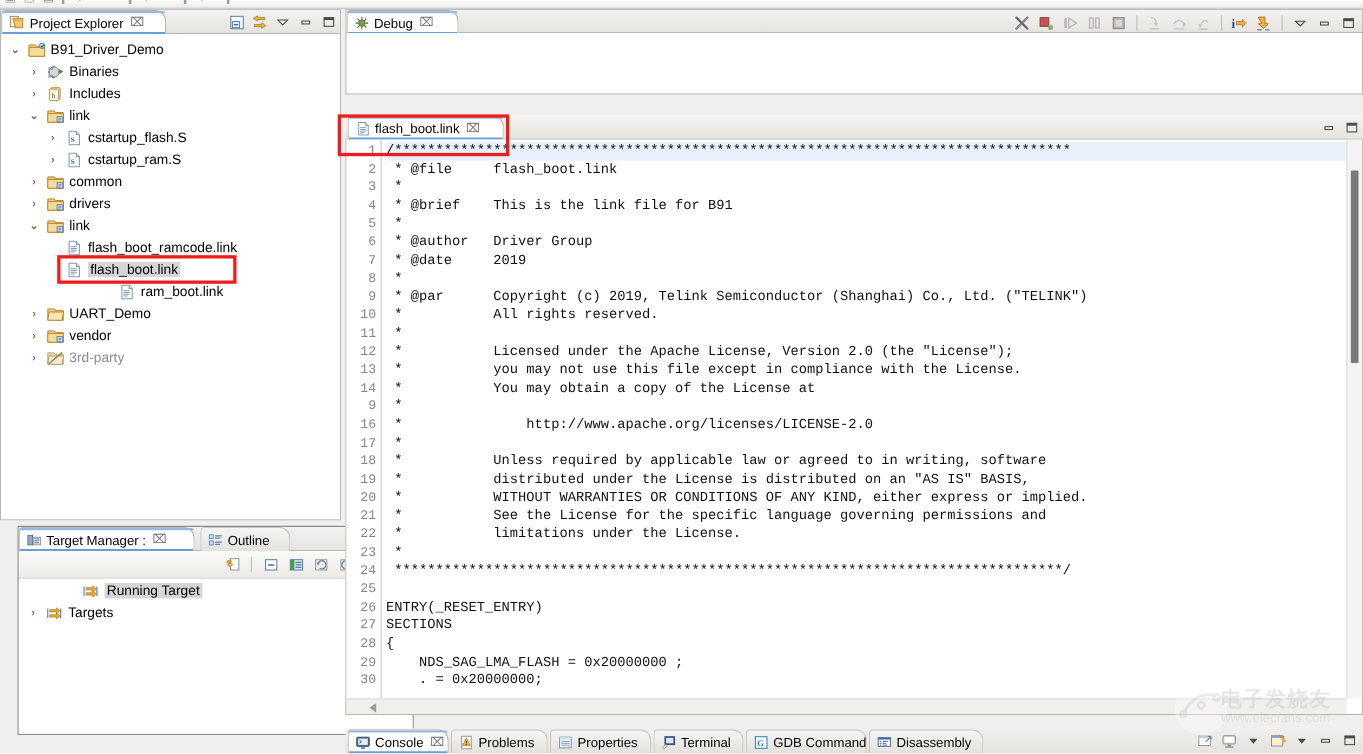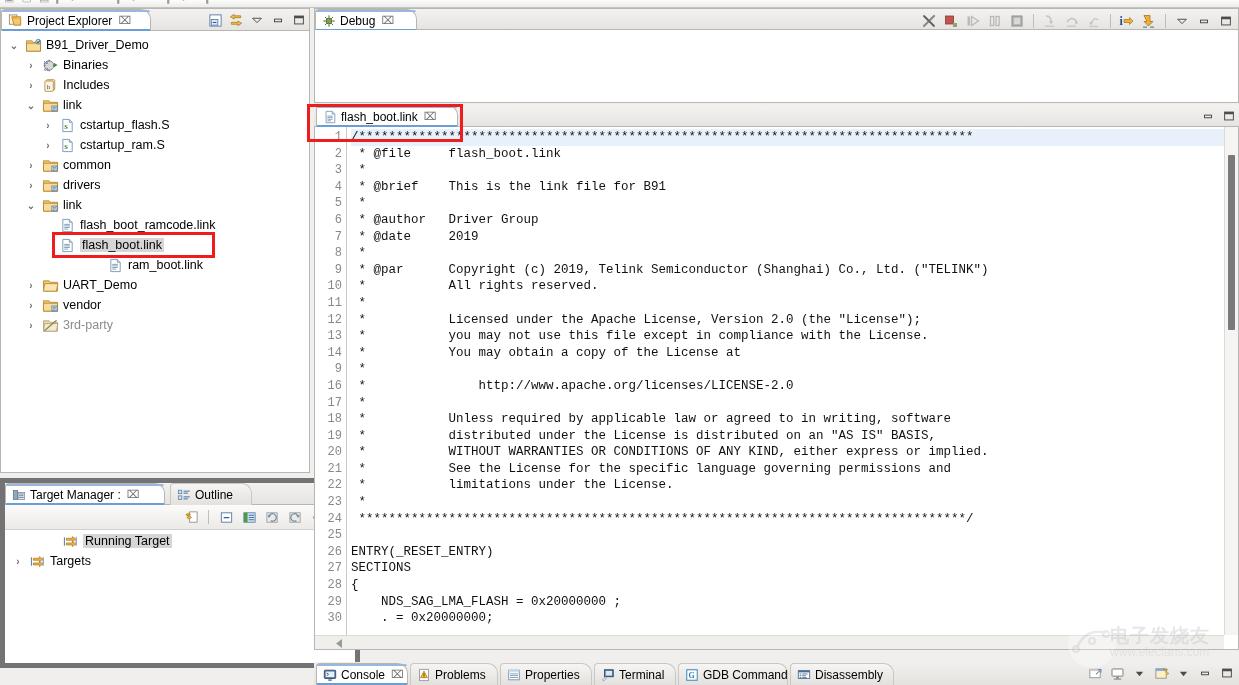--- a/index.html
+++ b/index.html
@@ -71,32 +71,32 @@
   .tree-row {
     display:flex; align-items:center; height:20px; padding-left:6px; gap:4px; white-space:nowrap;
     font-size:12.5px;
   }
   .tree-row .twisty { width:14px; text-align:center; color:#6f6f6f; font-size:10px; }
   .tree-row .ticon { width:17px; height:16px; display:flex; align-items:center; justify-content:center;}
   .tree-row.selected .tlabel { background:#d6d6d6; padding:0 2px; }
   .tlabel.dim { color:#8d8d8d; }
 
   
-  #target-mgr { left:0; top:478px; width:360px; height:190px;
-                border:5px solid #737373; background:#fff; }
+  #target-mgr { left:16px; top:478px; width:360px; height:190px;
+                border:1px solid #737373; background:#fff; }
   #target-body { position:absolute; left:0; top:48px; right:0; bottom:0; background:#fff; }
   #target-toolbar-row {
     position:absolute; left:0; top:22px; right:0; height:25px;
     background:linear-gradient(#fbfbfa,#eceae7);
     border-bottom:1px solid #d3d1cd;
     display:flex; align-items:center; justify-content:flex-end; gap:7px; padding-right:6px;
   }
 
   
-  #debug-view { left:314px; top:8px; width:925px; height:95px; }
+  #debug-view { left:314px; top:8px; width:925px; height:78px; }
   #debug-body { position:absolute; left:0; top:22px; right:0; bottom:0;
                 background:#fff; border:1px solid #b8b6b2; border-top:none;}
   #debug-toolbar { position:absolute; right:4px; top:2px; height:20px;
                    display:flex; align-items:center; gap:6px; }
   .tsep { width:1px; height:14px; background:#c0bebb; margin:0 2px; }
 
   
   #editor { left:314px; top:105px; width:925px; height:545px; }
   #editor-tabbar { position:relative; height:22px;
      background:linear-gradient(#f3f2f0,#e6e4e1); border-bottom:1px solid #b8b6b2; }

